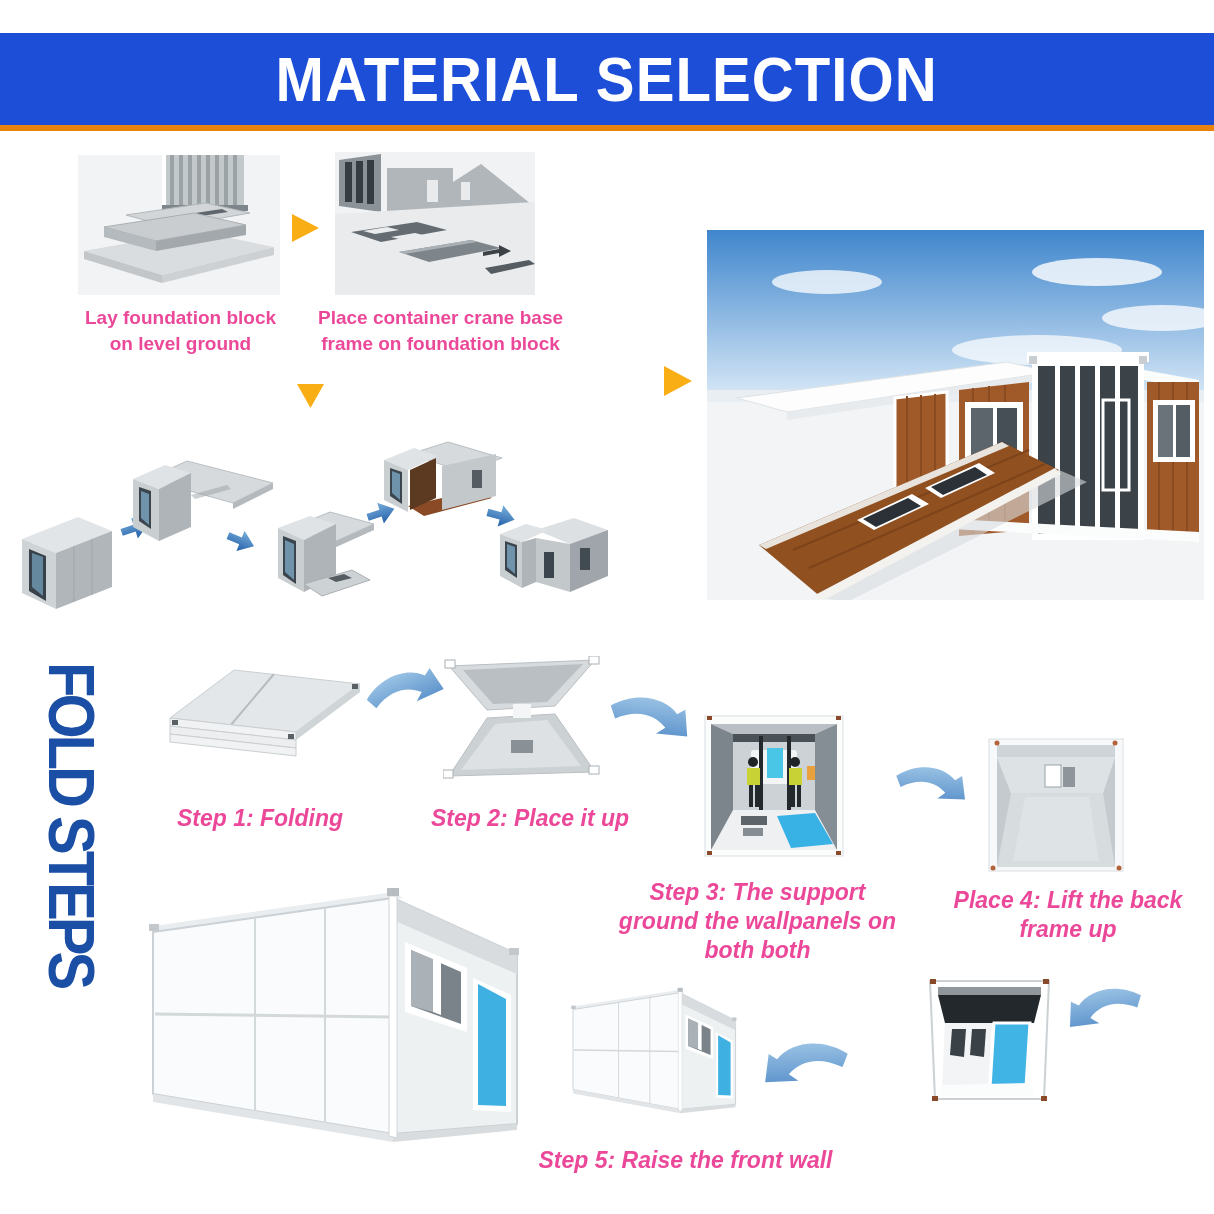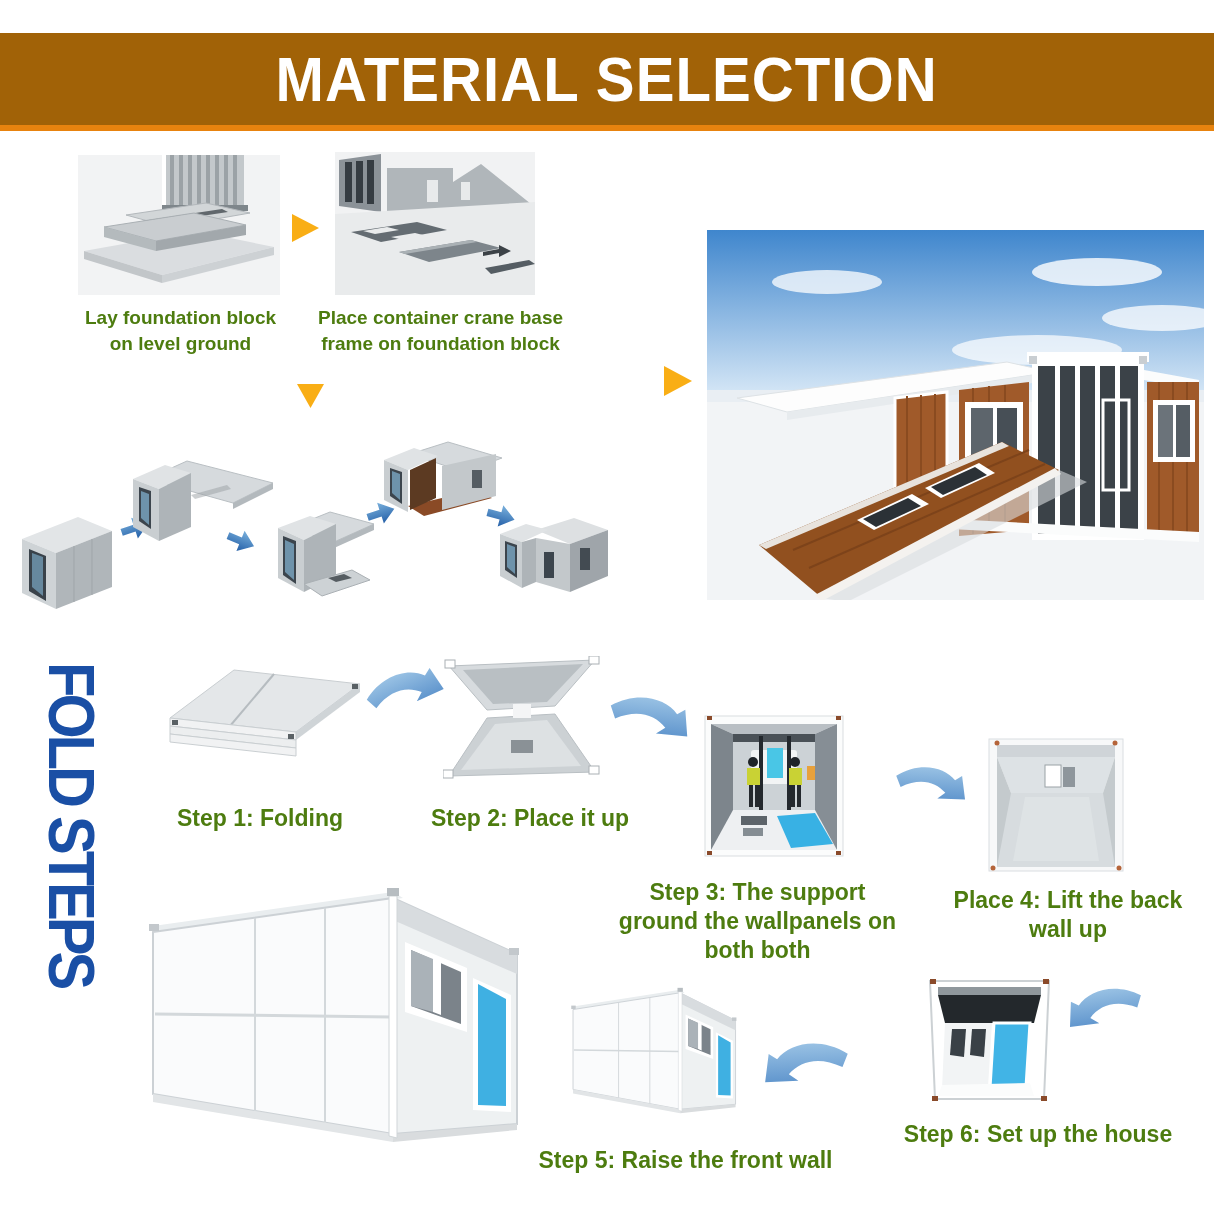--- a/index.html
+++ b/index.html
@@ -1,26 +1,26 @@
 <!DOCTYPE html>
 <html><head>
 <meta charset="utf-8">
 <style>
   html,body{margin:0;padding:0;background:#ffffff;}
   .canvas{position:relative;width:1214px;height:1214px;background:#ffffff;overflow:hidden;
           font-family:"Liberation Sans",sans-serif;}
   .abs{position:absolute;}
   svg{display:block;}
-  .banner{position:absolute;left:0;top:33px;width:1214px;height:92px;background:#a16207;
+  .banner{position:absolute;left:0;top:33px;width:1214px;height:92px;background:#1d4ed8;
           border-bottom:6px solid #E8830E;display:flex;align-items:center;justify-content:center;}
   .banner span{color:#ffffff;font-size:57px;font-weight:800;letter-spacing:1px;
                transform:scale(1.02,1.12);white-space:nowrap;}
-  .cap{position:absolute;color:#4d7c0f;font-weight:600;text-align:center;}
+  .cap{position:absolute;color:#ec4899;font-weight:600;text-align:center;}
   .cap1{font-size:19px;line-height:26px;}
-  .scap{font-size:23px;line-height:29px;}
+  .scap{font-size:23px;line-height:29px;font-style:italic;}
   .fold-label{position:absolute;left:34px;top:662px;height:360px;writing-mode:vertical-rl;
               color:#1A4FA5;font-size:58px;font-weight:800;letter-spacing:-4px;
               transform:scaleX(1.12);transform-origin:left top;white-space:nowrap;}
 </style>
 </head>
 <body>
 
 <div class="canvas">
 
   <svg width="0" height="0" style="position:absolute" aria-hidden="true">
@@ -347,21 +347,21 @@
     <polygon points="130,22 118,58 118,120 130,132" fill="#c4cacd"></polygon>
     <polygon points="26,58 118,58 130,132 12,132" fill="#d7dcdf"></polygon>
     <polygon points="40,62 104,62 114,126 28,126" fill="#e3e7e9" opacity="0.6"></polygon>
     <circle cx="12" cy="8" r="2.5" fill="#b5643a"></circle>
     <circle cx="130" cy="8" r="2.5" fill="#b5643a"></circle>
     <circle cx="8" cy="133" r="2.5" fill="#b5643a"></circle>
     <circle cx="134" cy="133" r="2.5" fill="#b5643a"></circle>
   </svg>
   <div class="cap scap" style="left:948px;top:886px;width:240px">
     <div>Place 4: Lift the back</div>
-    <div>wall up</div>
+    <div>frame up</div>
   </div>
 
   <svg class="abs" style="left:135px;top:862px" width="392" height="308" viewBox="0 0 392 308">
       <use href="#whitebox"></use>
     </svg>
 
   <svg class="abs" style="left:565px;top:975px" width="175" height="152" viewBox="0 0 392 308" preserveAspectRatio="none">
       <use href="#whitebox"></use>
     </svg>
 
@@ -383,17 +383,14 @@
     <polygon points="72,48 108,48 104,112 68,113" fill="#41b4e6" stroke="#ffffff" stroke-width="3"></polygon>
     <polygon points="20,110 108,108 112,121 16,121" fill="#fbfcfc"></polygon>
     <rect x="8" y="4" width="6" height="5" fill="#8a4a2a"></rect>
     <rect x="121" y="4" width="6" height="5" fill="#8a4a2a"></rect>
     <rect x="10" y="121" width="6" height="5" fill="#8a4a2a"></rect>
     <rect x="119" y="121" width="6" height="5" fill="#8a4a2a"></rect>
   </svg>
   <svg class="abs" style="left:1062px;top:982px;transform:scaleX(-1) rotate(40deg)" width="80" height="50" viewBox="0 0 90 56">
       <use href="#curvarrow"></use>
     </svg>
-  <div class="cap scap" style="left:893px;top:1120px;width:290px">
-    <div>Step 6: Set up the house</div>
-  </div>
 
 </div>
 
 </body></html>

